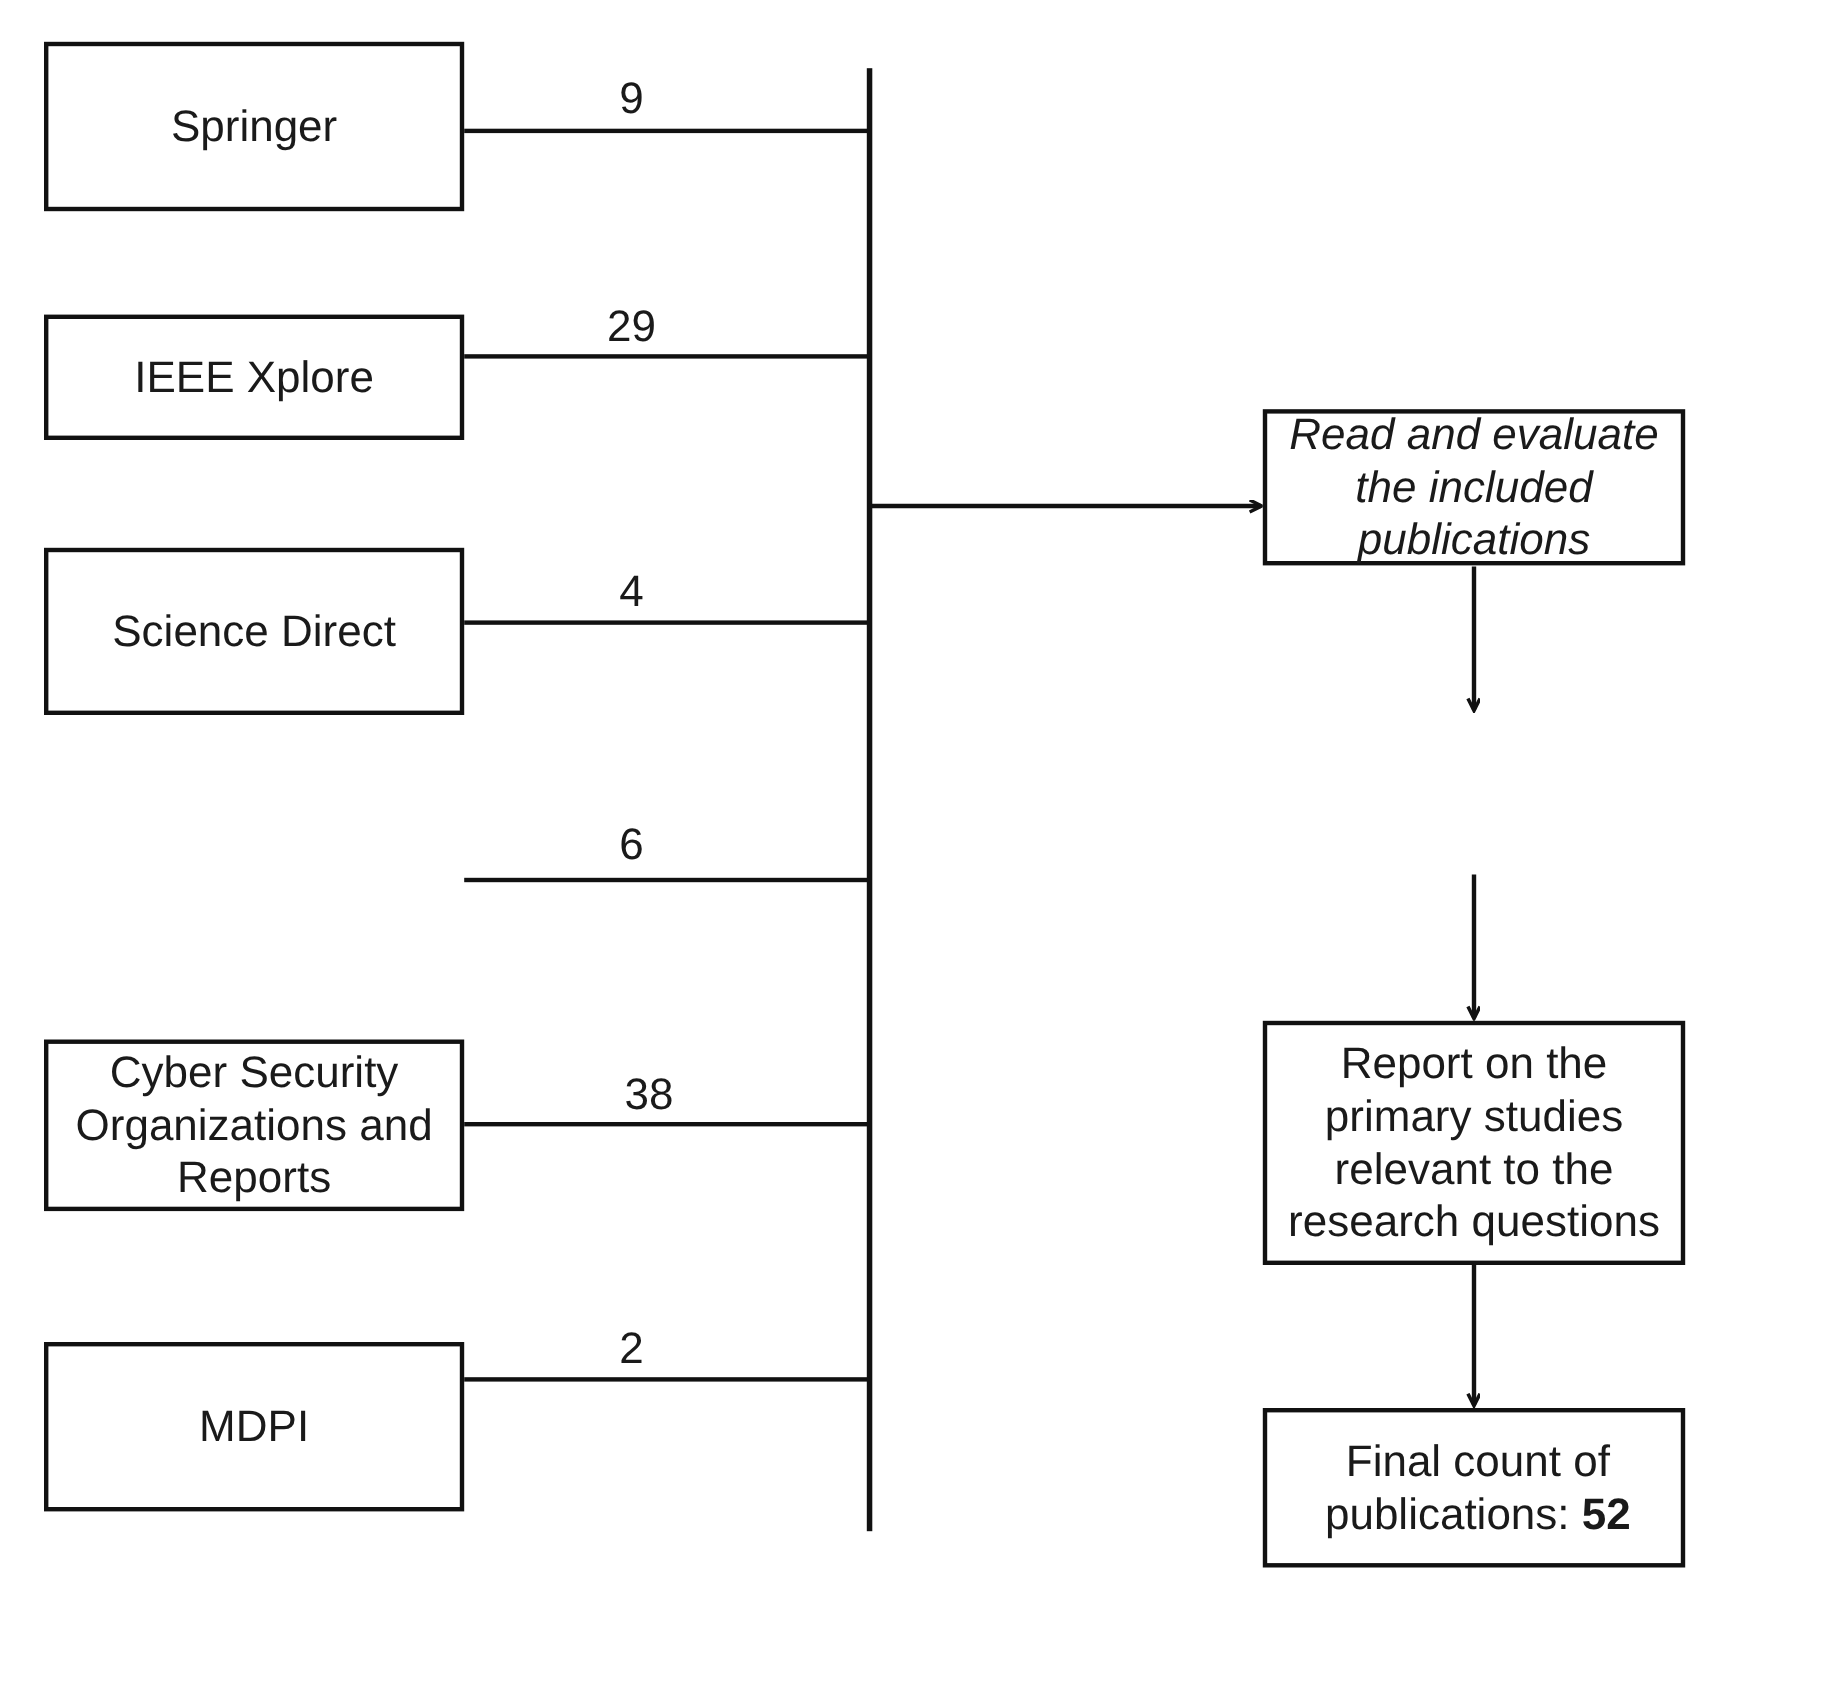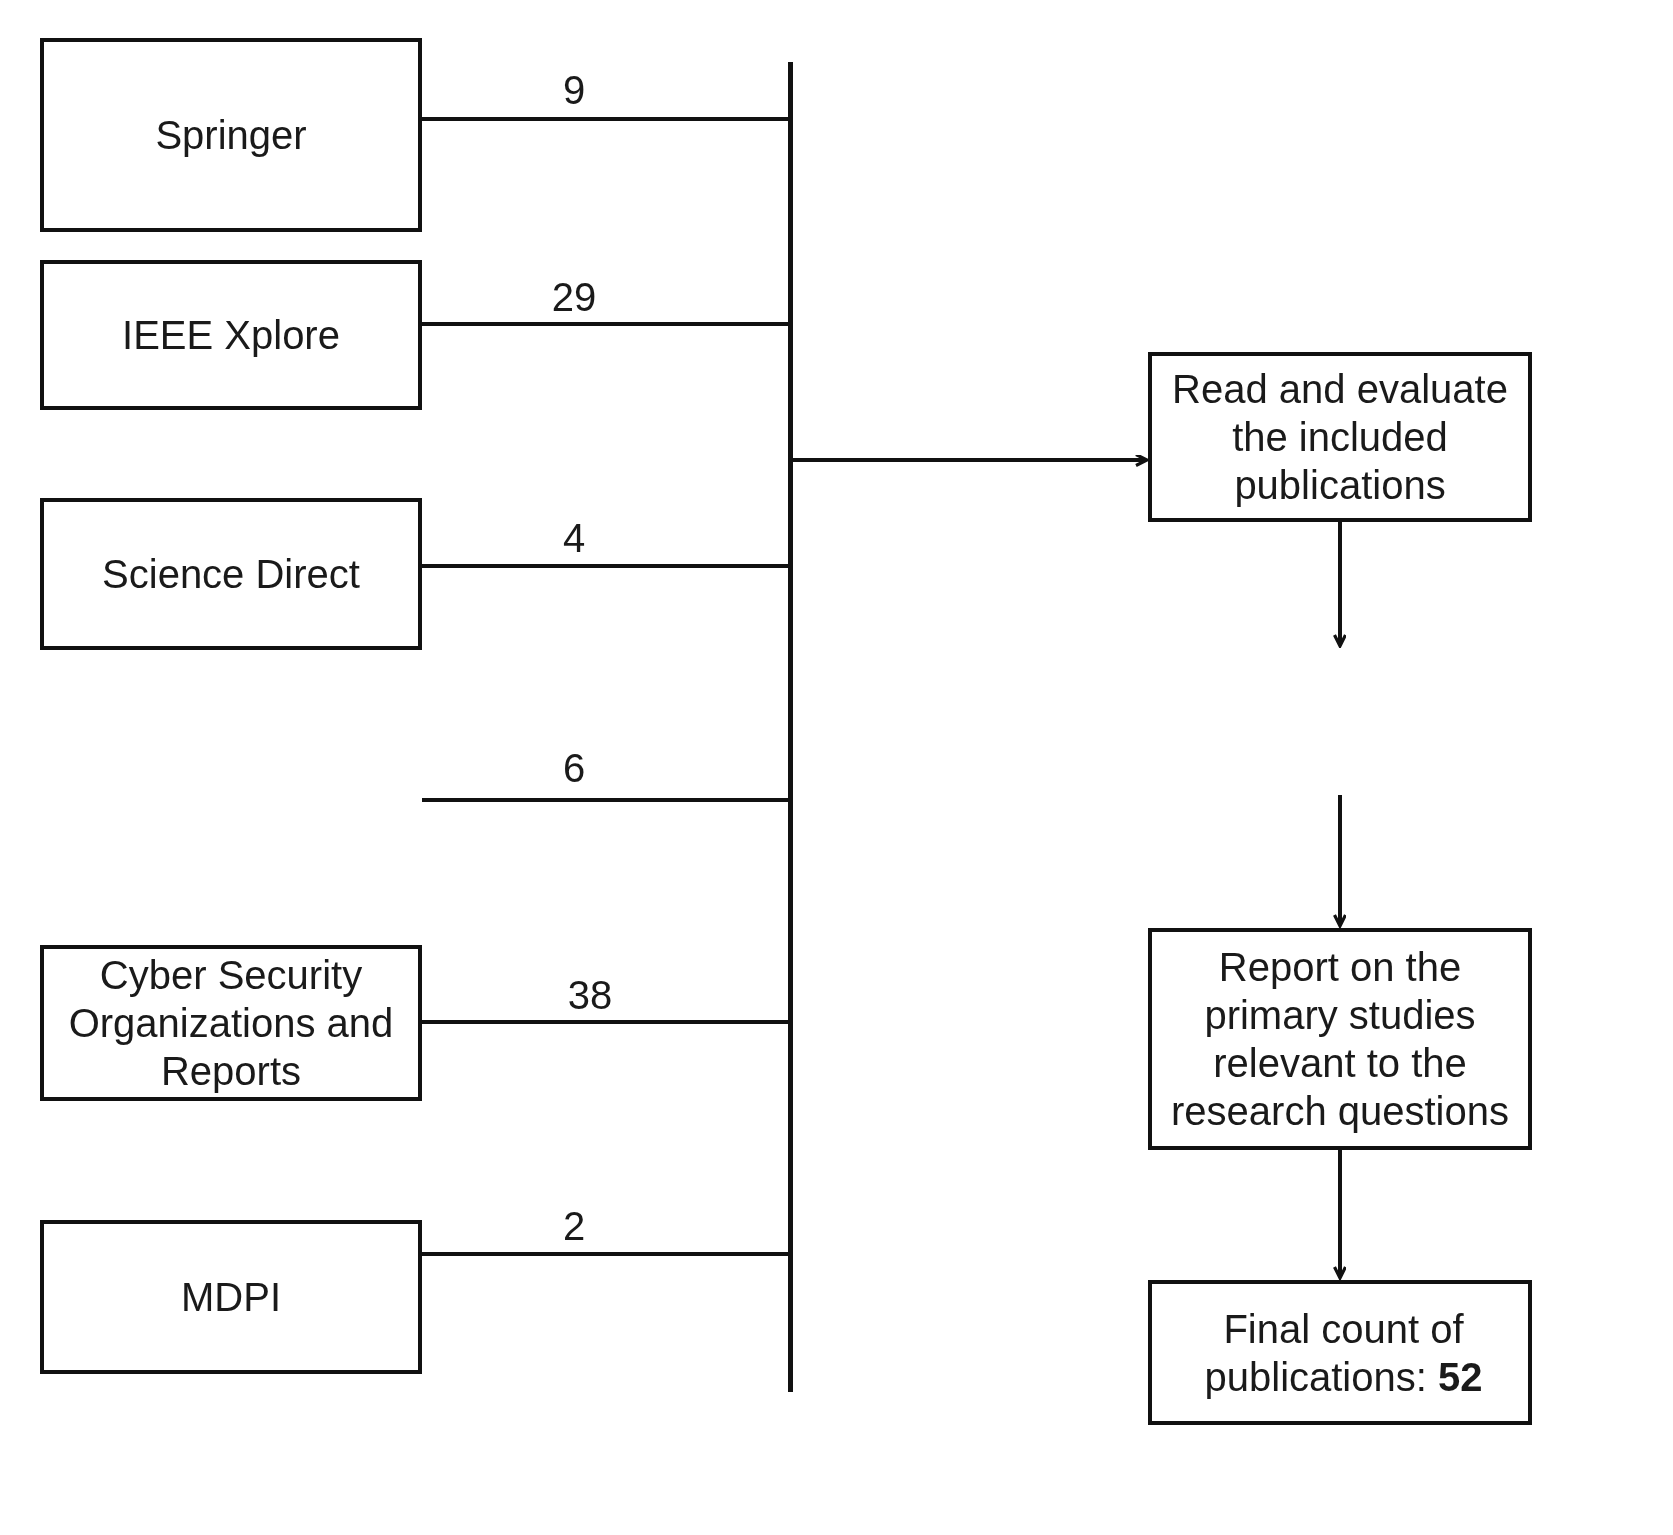--- a/index.html
+++ b/index.html
@@ -89,25 +89,25 @@
 
   .strong {
     font-weight: 700;
   }
 </style>
 </head>
 <body>
 
 <div id="diagram-root">
 
-  <div class="node-box source-box" style="top:38px;  height:194px;">
+  <div class="node-box source-box" style="top:38px;  height:154px;">
     <span class="node-label">Springer</span>
   </div>
 
-  <div class="node-box source-box" style="top:260px; height:150px;">
+  <div class="node-box source-box" style="top:286px; height:114px;">
     <span class="node-label">IEEE Xplore</span>
   </div>
 
   <div class="node-box source-box" style="top:498px; height:152px;">
     <span class="node-label">Science Direct</span>
   </div>
 
 
   <div class="node-box source-box" style="top:945px; height:156px;">
     <span class="node-label">Cyber Security
@@ -144,21 +144,21 @@
 
     <line x1="790" y1="460" x2="1146" y2="460" stroke="#111111" stroke-width="4" marker-end="url(#arrowhead)"></line>
 
     <line x1="1340" y1="515" x2="1340" y2="645" stroke="#111111" stroke-width="4" marker-end="url(#arrowhead)"></line>
 
     <line x1="1340" y1="795" x2="1340" y2="925" stroke="#111111" stroke-width="4" marker-end="url(#arrowhead)"></line>
 
     <line x1="1340" y1="1150" x2="1340" y2="1277" stroke="#111111" stroke-width="4" marker-end="url(#arrowhead)"></line>
   </svg>
 
-  <div class="node-box process-box" style="top:352px; height:170px;">
+  <div class="node-box process-box" style="top:372px; height:142px;font-style:italic;">
     <span class="node-label">Read and evaluate
 the included
 publications</span>
   </div>
 
 
   <div class="node-box process-box" style="top:928px; height:222px;">
     <span class="node-label">Report on the
 primary studies
 relevant to the

